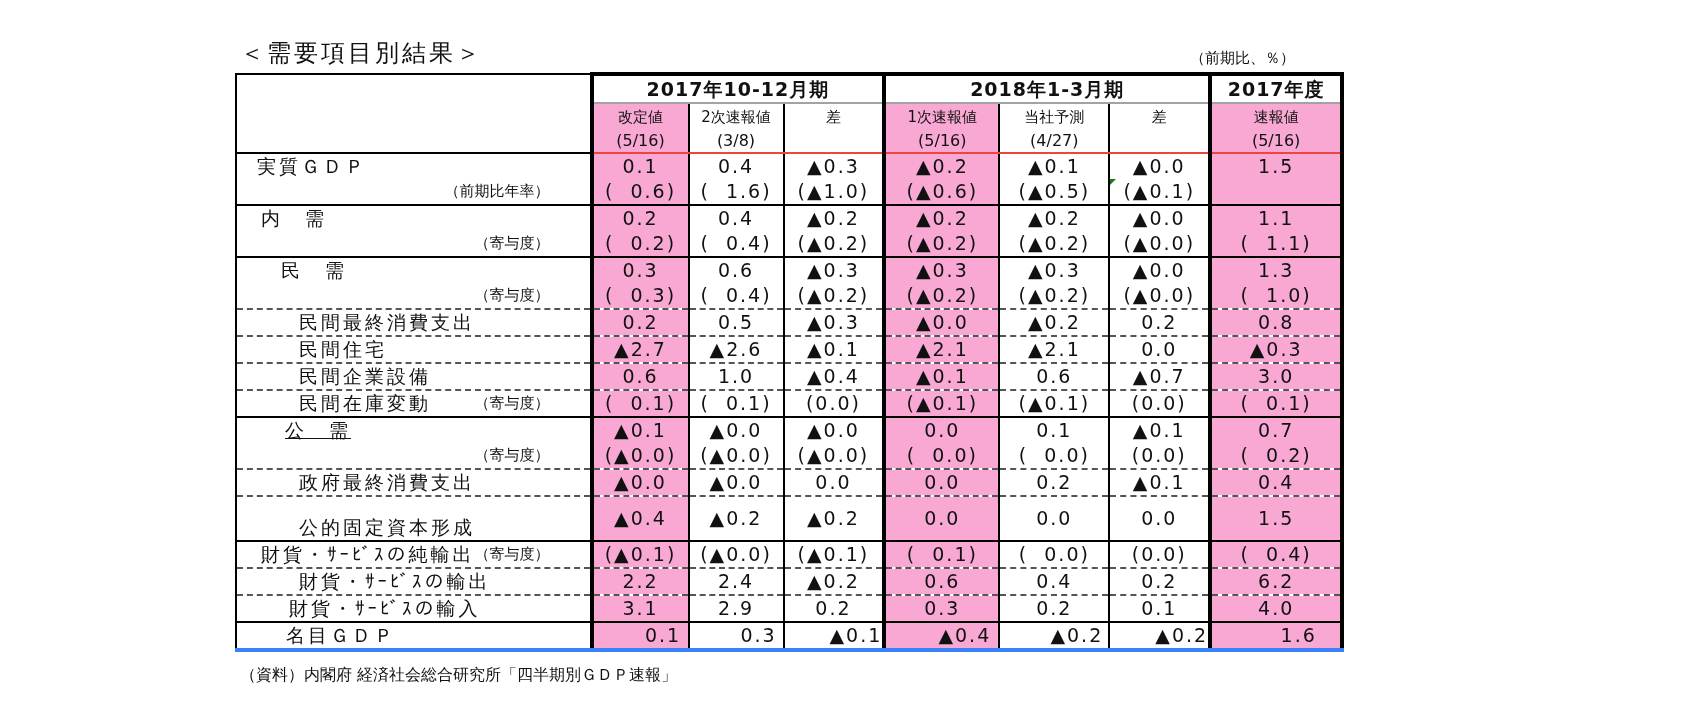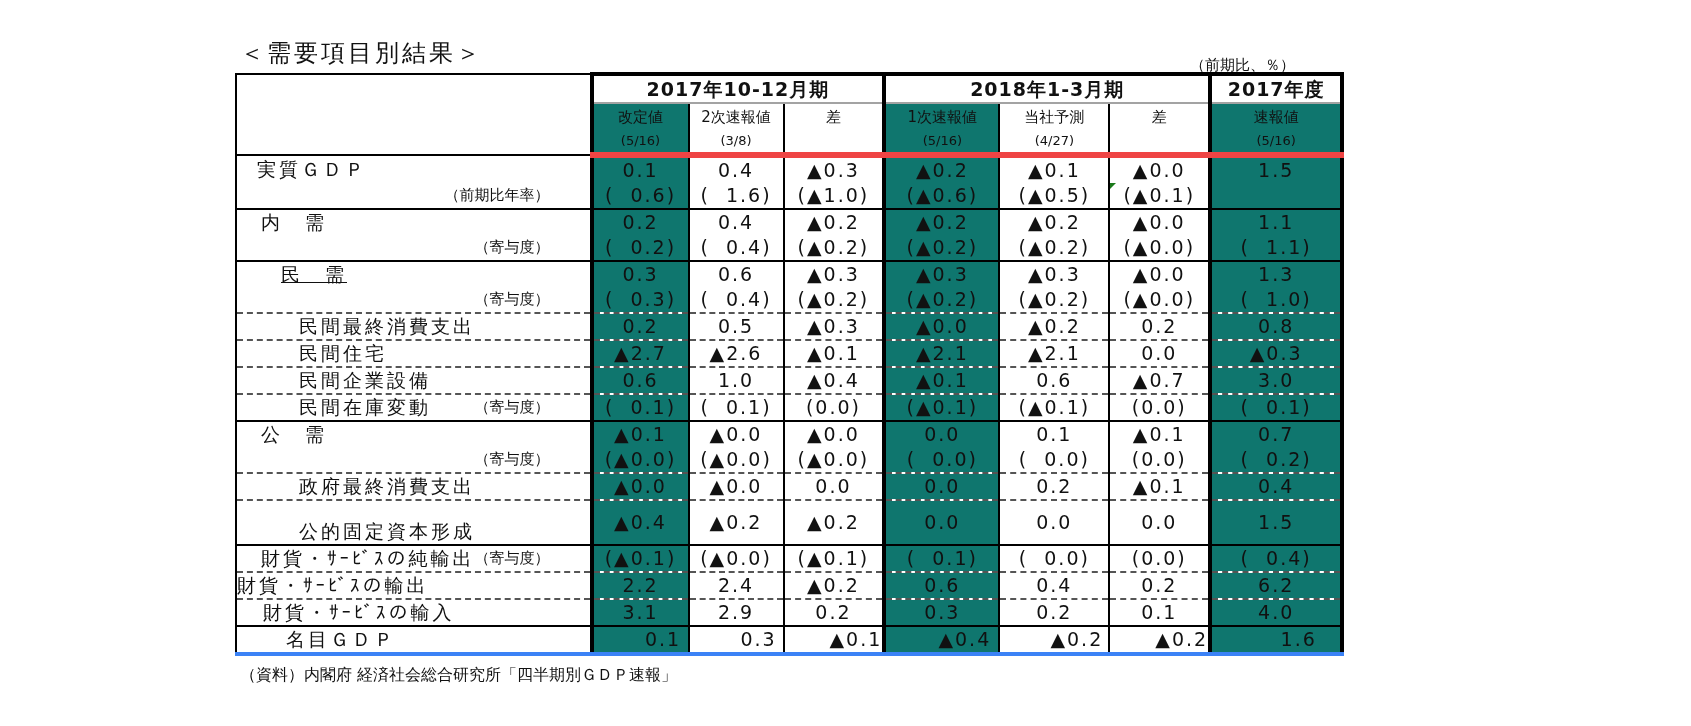--- a/index.html
+++ b/index.html
@@ -1,28 +1,28 @@
 <!DOCTYPE html>
 <html><head>
 <meta charset="utf-8">
 <style>
   html, body { margin:0; padding:0; background:#ffffff; }
   body { width:1691px; height:726px; position:relative; overflow:hidden;
          font-family:"DejaVu Sans", "Liberation Sans", sans-serif; color:#111; }
   .title { position:absolute; left:240px; top:36px; font-size:24px; letter-spacing:3px; line-height:34px; }
-  .unit { position:absolute; left:1190px; top:55px; font-size:15px; line-height:20px; }
+  .unit { position:absolute; left:1190px; top:48px; font-size:15px; line-height:20px; }
   .source { position:absolute; left:240px; top:664px; font-size:16px; line-height:22px; }
   table.gdp { position:absolute; left:235px; top:72px; border-collapse:collapse; table-layout:fixed; }
   table.gdp td { padding:0; height:25px; line-height:25px; font-size:19px; text-align:center;
                  border-left:2px solid #000; border-right:2px solid #000; white-space:pre; overflow:hidden; }
   table.gdp tr.h1 td { height:26px; line-height:26px; font-size:19px; font-weight:bold; border-top:4px solid #000; border-bottom:2px solid #a3a3a3; letter-spacing:1px; }
   table.gdp tr.h2 td { height:26px; line-height:26px; font-size:15px; }
-  table.gdp tr.h3 td { height:22px; line-height:22px; font-size:13px; border-bottom:6px solid #ef4444; }
+  table.gdp tr.h3 td { height:22px; line-height:22px; font-size:16px; border-bottom:2px solid #ef4444; }
   td.lab { text-align:left !important; border-left:2px solid #000; }
-  td.green { background:#0f766e; }
+  td.green { background:#f9a8d4; }
   td.thick-l { border-left:4px solid #000 !important; }
   td.thick-r { border-right:4px solid #000 !important; }
   tr.top-solid td { border-top:2px solid #000; }
   tr.top-dash td { border-top:2px dashed #555; }
   tr.last td { border-bottom:4px solid #3b82f6;padding-left:45px; }
   .num { display:inline-block; width:100%; text-align:center; letter-spacing:2px; }
   .lab-inner { display:flex; justify-content:space-between; align-items:center; height:100%; }
   .lab-main { font-size:19px; letter-spacing:3px; }
   .lab-sub { font-size:15px; padding-right:40px; }
   .corner-mark { position:absolute; width:0; height:0; border-top:6px solid #1a7a1a; border-right:6px solid transparent; }
@@ -106,21 +106,21 @@
         <td class="lab"><div class="lab-inner" style="padding-left: 24px;"><span class="lab-main"></span><span class="lab-sub">（寄与度）</span></div></td>
         <td class="green thick-l"><span class="num">(  0.2)</span></td>
         <td class=""><span class="num">(  0.4)</span></td>
         <td class=""><span class="num">(▲0.2)</span></td>
         <td class="green thick-l"><span class="num">(▲0.2)</span></td>
         <td class=""><span class="num">(▲0.2)</span></td>
         <td class=""><span class="num">(▲0.0)</span></td>
         <td class="green thick-l thick-r"><span class="num">(  1.1)</span></td>
       </tr>
       <tr class="top-solid">
-        <td class="lab"><div class="lab-inner" style="padding-left: 44px; text-decoration: underline;"><span class="lab-main">民　需</span><span class="lab-sub"></span></div></td>
+        <td class="lab"><div class="lab-inner" style="padding-left: 44px;"><span class="lab-main">民　需</span><span class="lab-sub"></span></div></td>
         <td class="green thick-l"><span class="num">0.3</span></td>
         <td class=""><span class="num">0.6</span></td>
         <td class=""><span class="num">▲0.3</span></td>
         <td class="green thick-l"><span class="num">▲0.3</span></td>
         <td class=""><span class="num">▲0.3</span></td>
         <td class=""><span class="num">▲0.0</span></td>
         <td class="green thick-l thick-r"><span class="num">1.3</span></td>
       </tr>
       <tr>
         <td class="lab"><div class="lab-inner" style="padding-left: 44px;"><span class="lab-main"></span><span class="lab-sub">（寄与度）</span></div></td>
@@ -166,21 +166,21 @@
         <td class="lab"><div class="lab-inner" style="padding-left: 62px;"><span class="lab-main">民間在庫変動</span><span class="lab-sub">（寄与度）</span></div></td>
         <td class="green thick-l"><span class="num">(  0.1)</span></td>
         <td class=""><span class="num">(  0.1)</span></td>
         <td class=""><span class="num">(0.0)</span></td>
         <td class="green thick-l"><span class="num">(▲0.1)</span></td>
         <td class=""><span class="num">(▲0.1)</span></td>
         <td class=""><span class="num">(0.0)</span></td>
         <td class="green thick-l thick-r"><span class="num">(  0.1)</span></td>
       </tr>
       <tr class="top-solid">
-        <td class="lab"><div class="lab-inner" style="padding-left: 24px;"><span class="lab-main">公　需</span><span class="lab-sub"></span></div></td>
+        <td class="lab"><div class="lab-inner" style="padding-left: 48px; text-decoration: underline;"><span class="lab-main">公　需</span><span class="lab-sub"></span></div></td>
         <td class="green thick-l"><span class="num">▲0.1</span></td>
         <td class=""><span class="num">▲0.0</span></td>
         <td class=""><span class="num">▲0.0</span></td>
         <td class="green thick-l"><span class="num">0.0</span></td>
         <td class=""><span class="num">0.1</span></td>
         <td class=""><span class="num">▲0.1</span></td>
         <td class="green thick-l thick-r"><span class="num">0.7</span></td>
       </tr>
       <tr>
         <td class="lab"><div class="lab-inner" style="padding-left: 44px;"><span class="lab-main"></span><span class="lab-sub">（寄与度）</span></div></td>
@@ -216,31 +216,31 @@
         <td class="lab"><div class="lab-inner" style="padding-left: 24px;"><span class="lab-main">財貨・ｻｰﾋﾞｽの純輸出</span><span class="lab-sub">（寄与度）</span></div></td>
         <td class="green thick-l"><span class="num">(▲0.1)</span></td>
         <td class=""><span class="num">(▲0.0)</span></td>
         <td class=""><span class="num">(▲0.1)</span></td>
         <td class="green thick-l"><span class="num">(  0.1)</span></td>
         <td class=""><span class="num">(  0.0)</span></td>
         <td class=""><span class="num">(0.0)</span></td>
         <td class="green thick-l thick-r"><span class="num">(  0.4)</span></td>
       </tr>
       <tr class="top-dash">
-        <td class="lab"><div class="lab-inner" style=""><span class="lab-main">財貨・ｻｰﾋﾞｽの輸出</span><span class="lab-sub"></span></div></td>
+        <td class="lab"><div class="lab-inner" style="padding-left: 62px;"><span class="lab-main">財貨・ｻｰﾋﾞｽの輸出</span><span class="lab-sub"></span></div></td>
         <td class="green thick-l"><span class="num">2.2</span></td>
         <td class=""><span class="num">2.4</span></td>
         <td class=""><span class="num">▲0.2</span></td>
         <td class="green thick-l"><span class="num">0.6</span></td>
         <td class=""><span class="num">0.4</span></td>
         <td class=""><span class="num">0.2</span></td>
         <td class="green thick-l thick-r"><span class="num">6.2</span></td>
       </tr>
       <tr class="top-dash">
-        <td class="lab"><div class="lab-inner" style="padding-left: 26px;"><span class="lab-main">財貨・ｻｰﾋﾞｽの輸入</span><span class="lab-sub"></span></div></td>
+        <td class="lab"><div class="lab-inner" style="padding-left: 52px;"><span class="lab-main">財貨・ｻｰﾋﾞｽの輸入</span><span class="lab-sub"></span></div></td>
         <td class="green thick-l"><span class="num">3.1</span></td>
         <td class=""><span class="num">2.9</span></td>
         <td class=""><span class="num">0.2</span></td>
         <td class="green thick-l"><span class="num">0.3</span></td>
         <td class=""><span class="num">0.2</span></td>
         <td class=""><span class="num">0.1</span></td>
         <td class="green thick-l thick-r"><span class="num">4.0</span></td>
       </tr>
       <tr class="top-solid last">
         <td class="lab"><div class="lab-inner" style="padding-left: 4px;"><span class="lab-main">名目ＧＤＰ</span><span class="lab-sub"></span></div></td>

